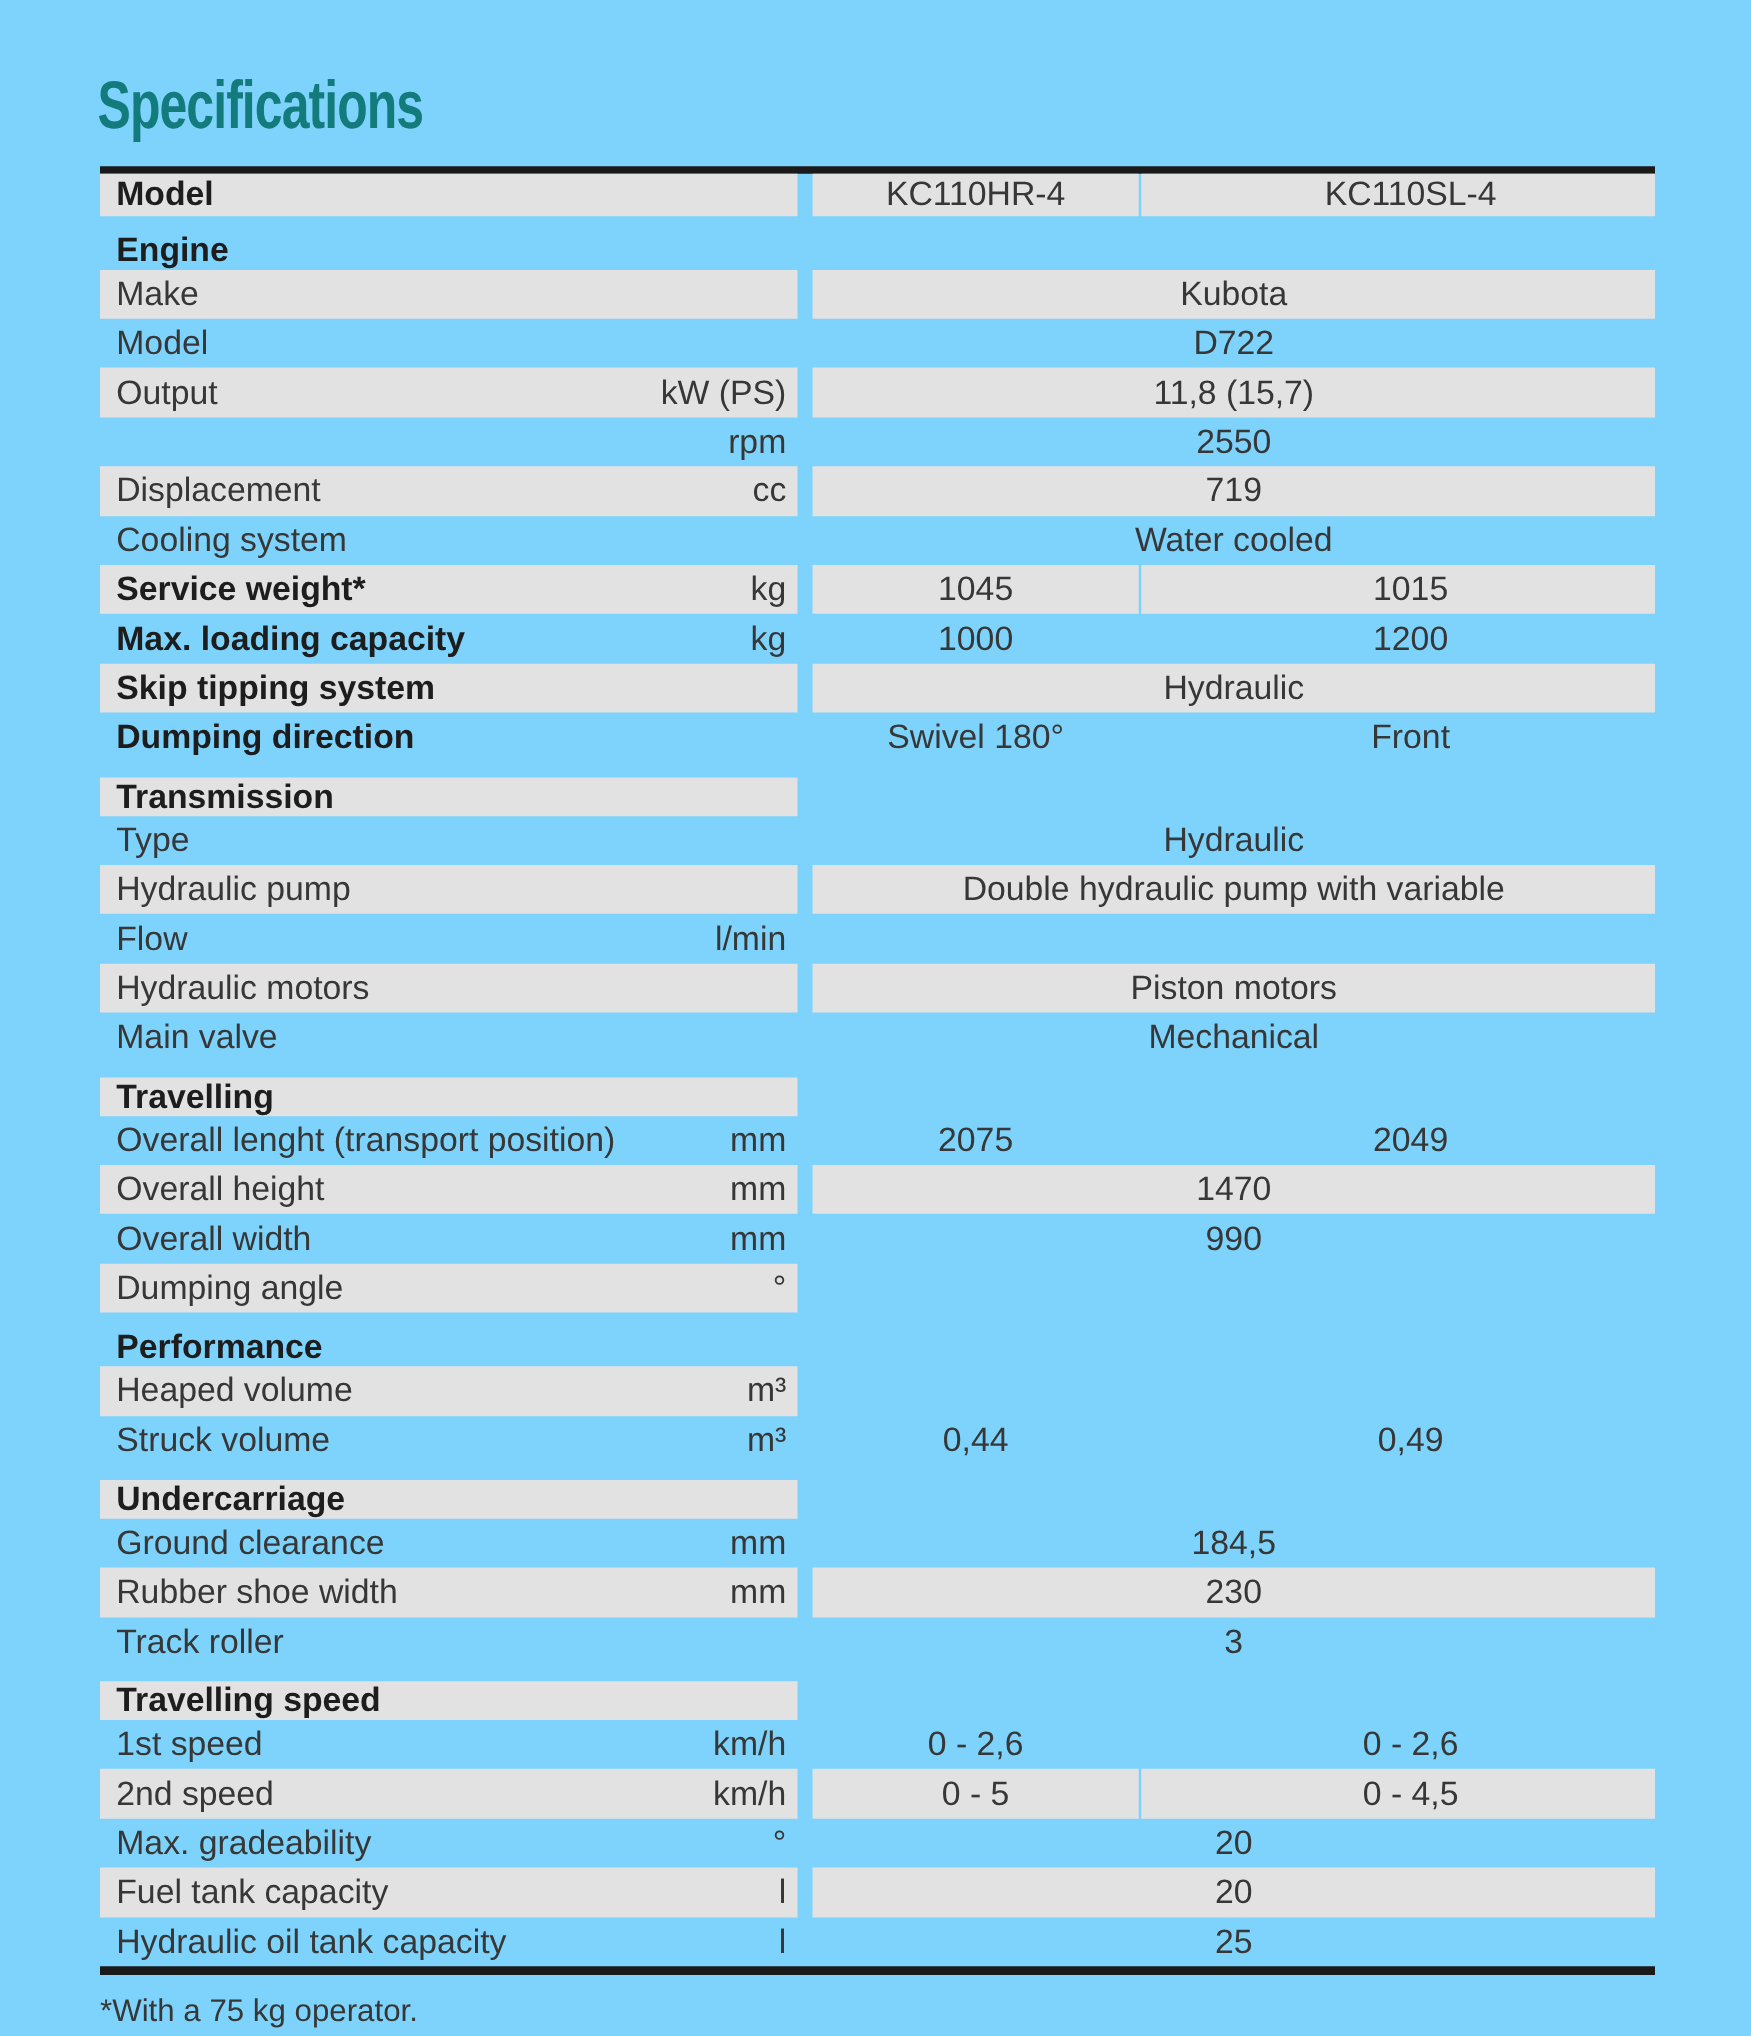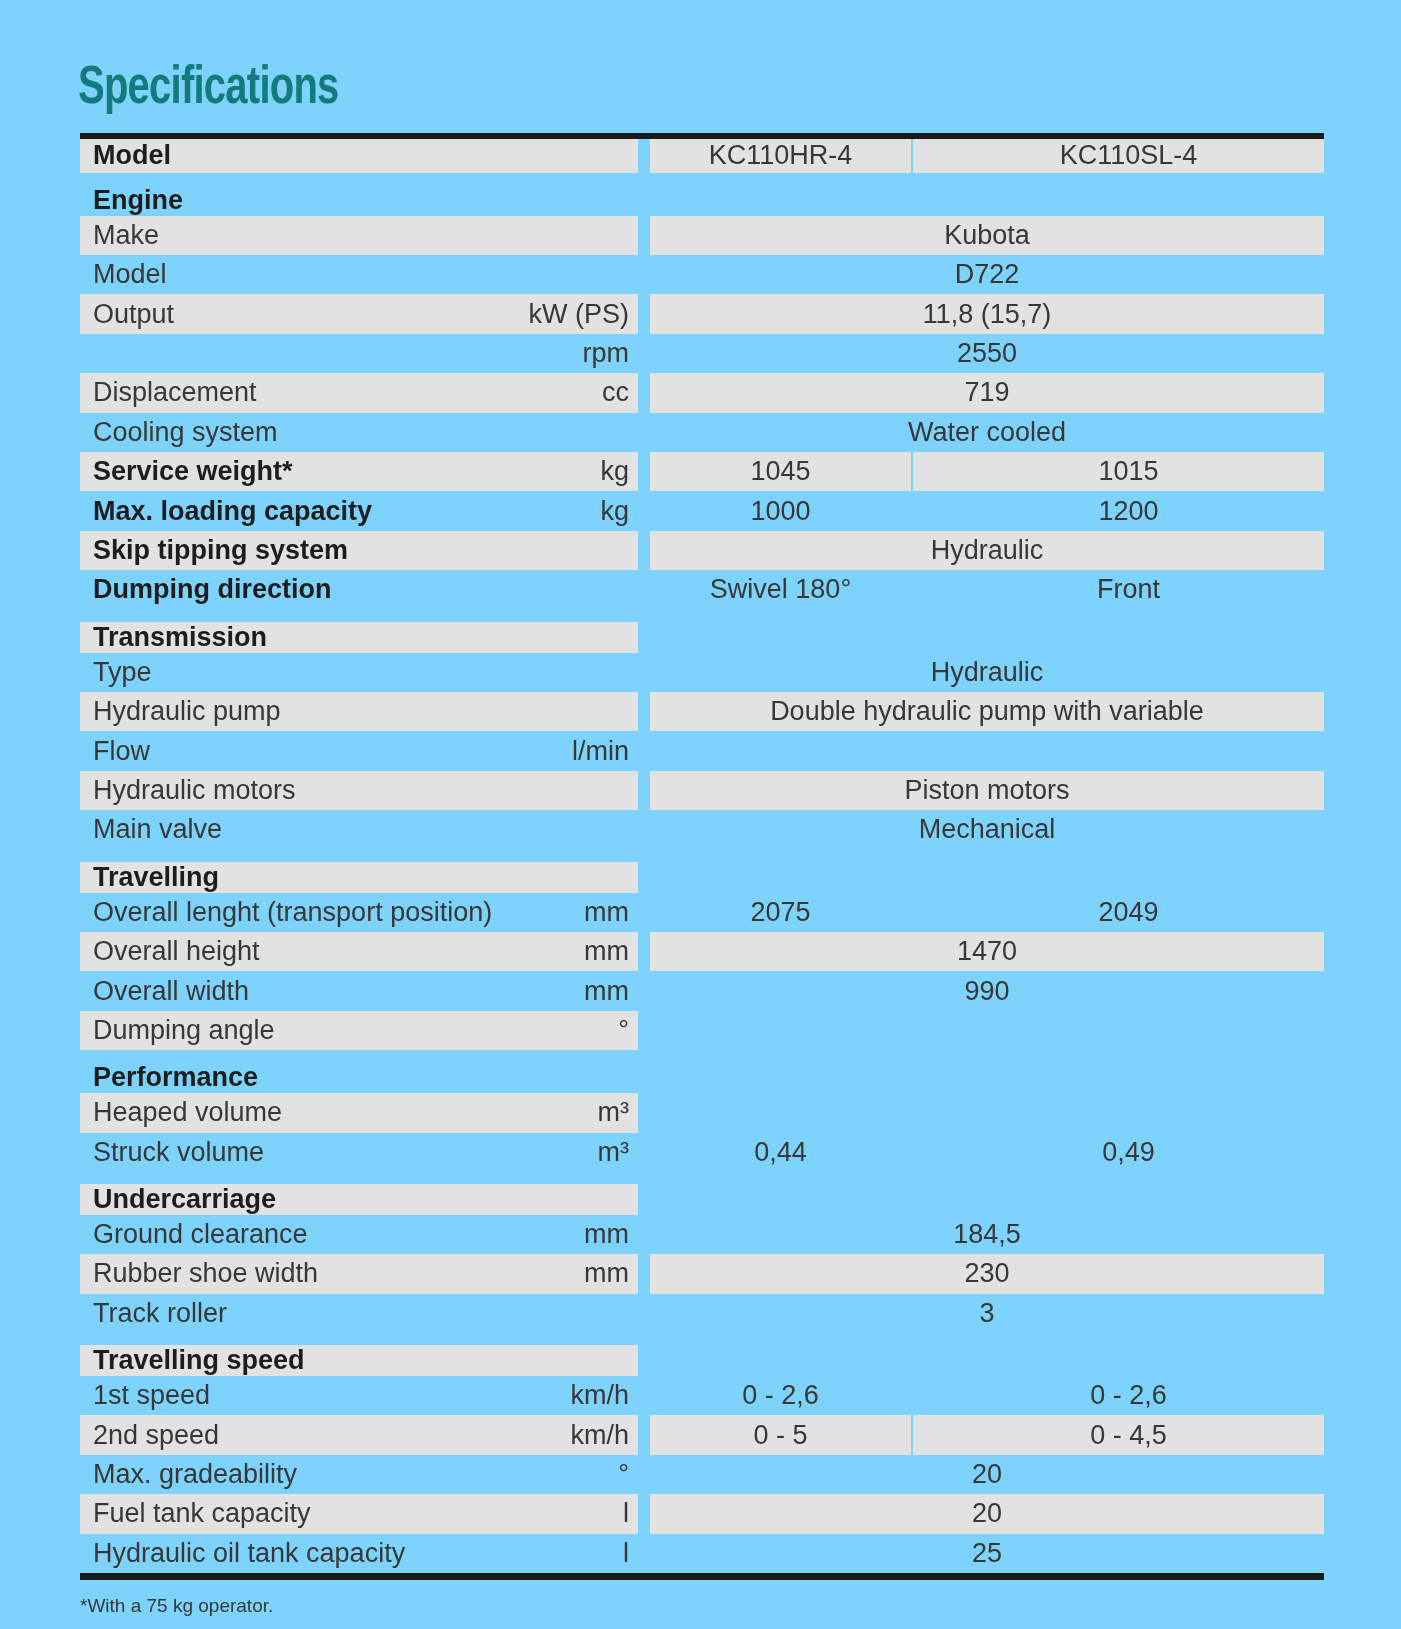--- a/index.html
+++ b/index.html
@@ -78,21 +78,21 @@
     text-align: center;
   }
   .value-col2 {
     flex: 1;
     justify-content: center;
     text-align: right;
     padding-left: 20px;
   }
   .footnote {
     margin: 15px 0 0 80px;
-    font-size: 19px;
+    font-size: 25px;
     color: #373737;
   }
 </style>
 </head>
 <body>
 
 <div class="page">
   <h1 class="page-title">Specifications</h1>
 
   <div class="spec-table" id="spec-rows">

